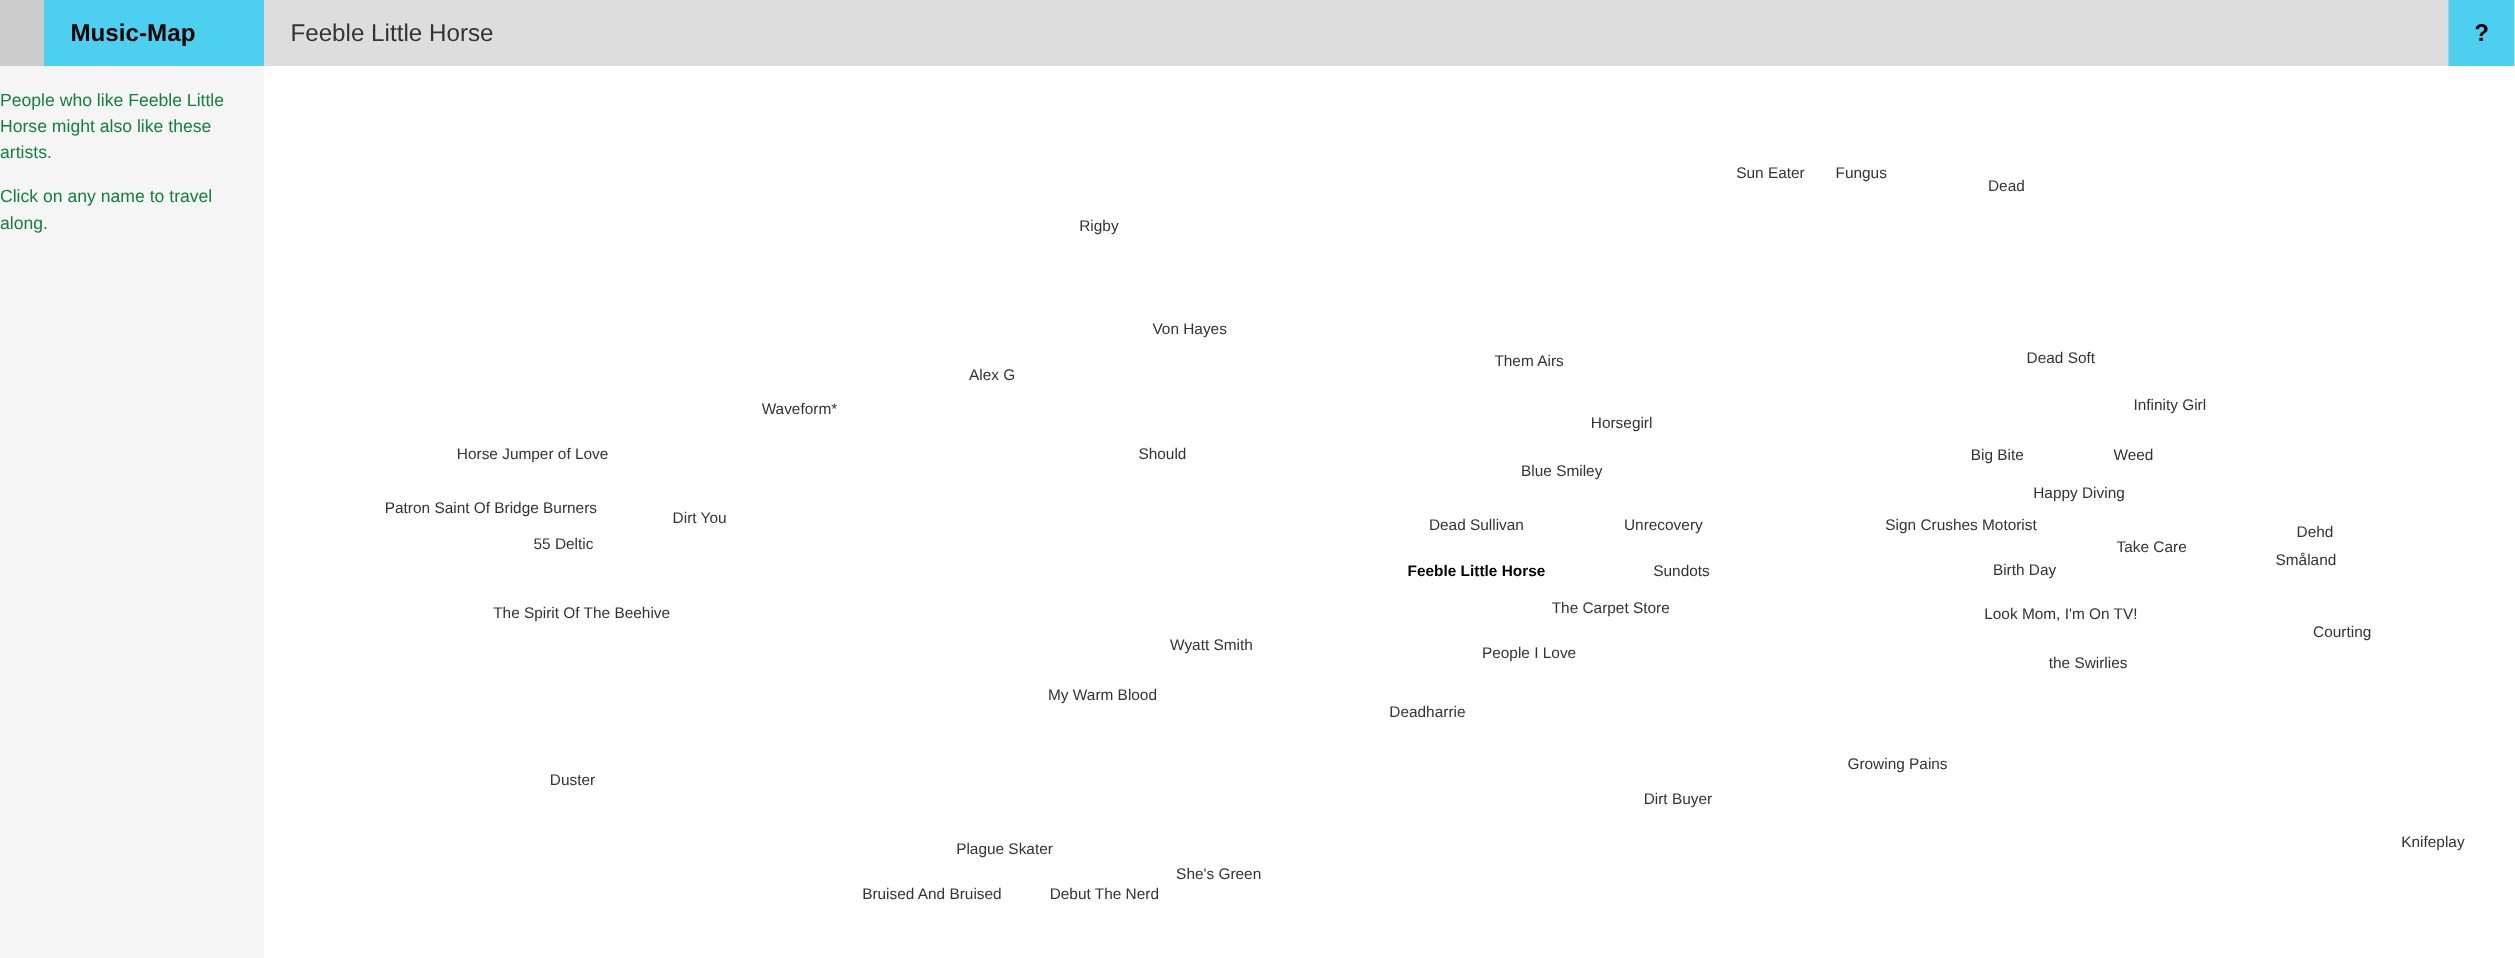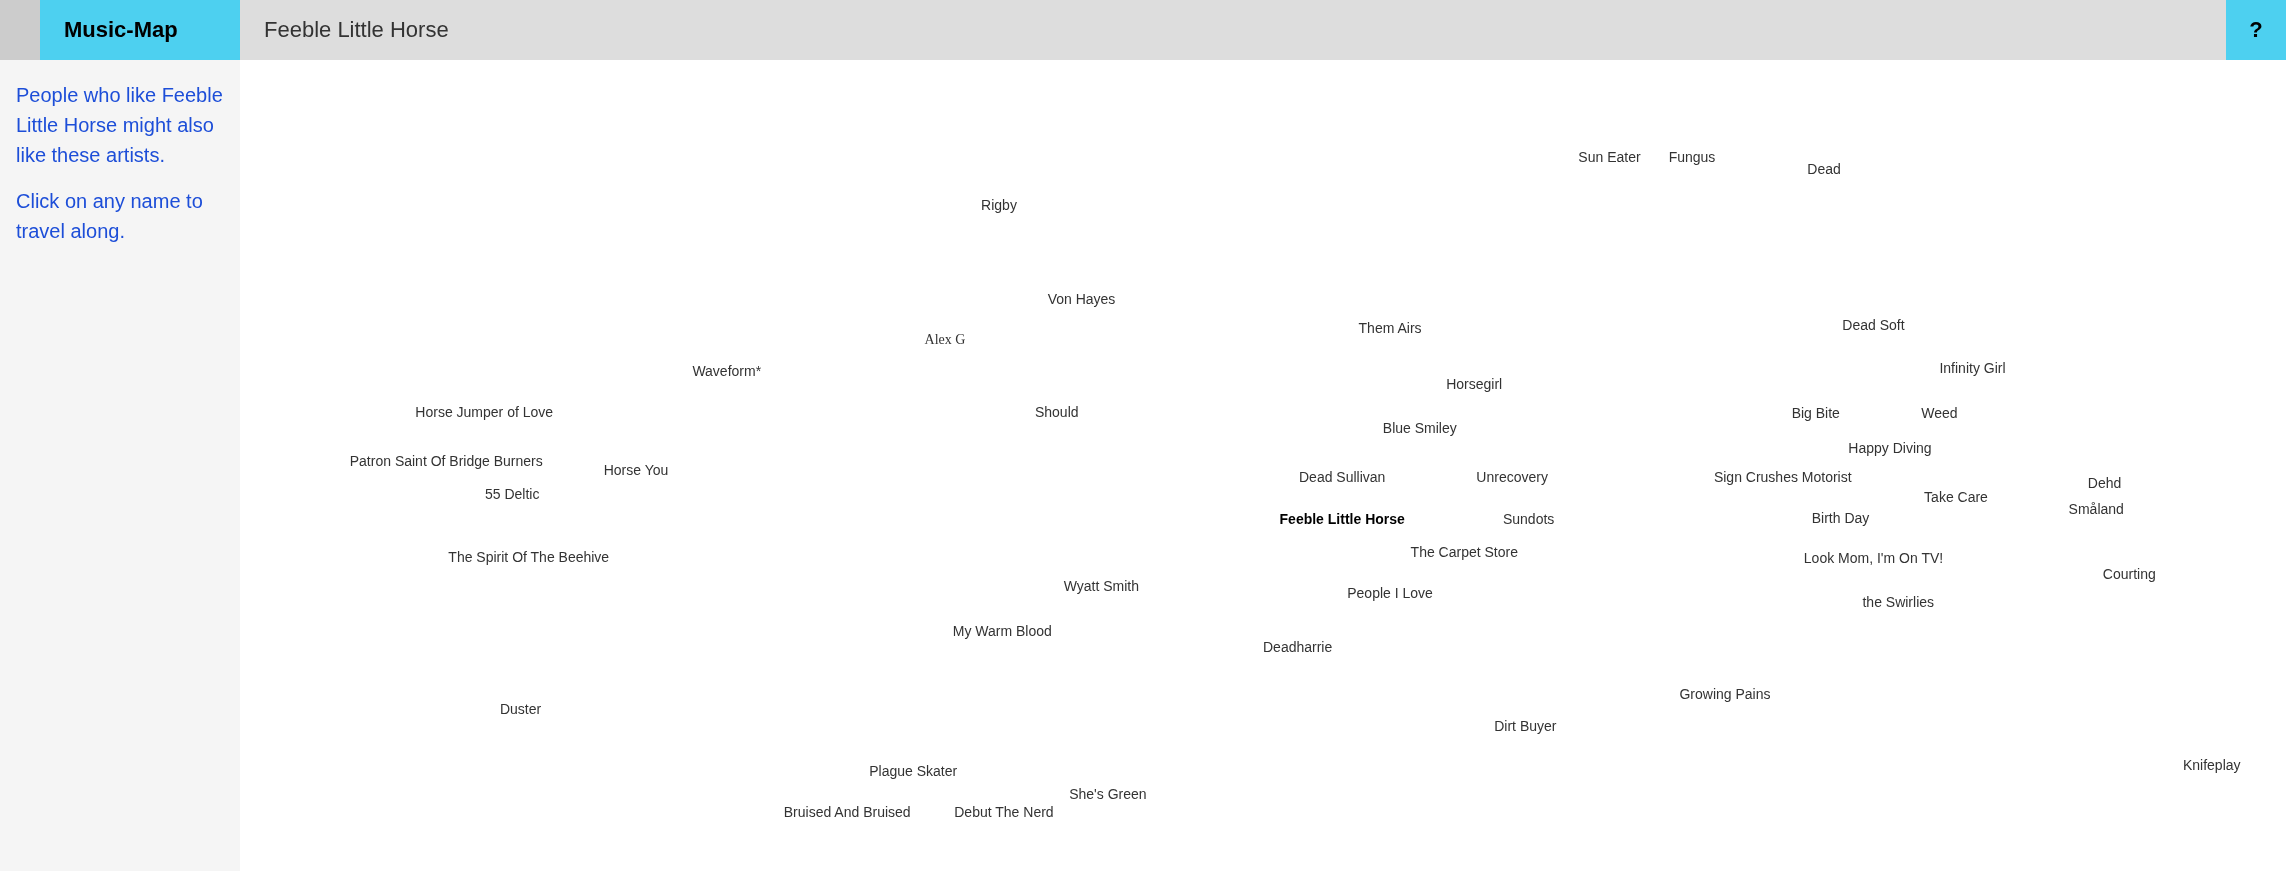--- a/index.html
+++ b/index.html
@@ -48,23 +48,23 @@
     }
 
     #main {
       display: flex;
       height: calc(871px - 60px);
     }
 
     #sidebar {
       width: 240px;
       background: #f5f5f5;
-      padding: 20px 16px;
-      font-size: 20px;
-      color: #1d4ed8;
+      padding: 20px 0;
+      font-size: 16px;
+      color: #15803d;
       line-height: 1.5;
       flex-shrink: 0;
     }
 
     #sidebar p { margin-bottom: 16px; }
 
     #map-area {
       flex: 1;
       position: relative;
       background: #fff;
@@ -95,26 +95,26 @@
 </div>
 
 <div id="main">
   <div id="sidebar">
     <p>People who like Feeble Little Horse might also like these artists.</p>
     <p>Click on any name to travel along.</p>
   </div>
   <div id="map-area">
   <div class="artist-label" style="left: 759px; top: 144.821px;">Rigby</div>
       <div class="artist-label" style="left: 841.5px; top: 238.955px;">Von Hayes</div>
-      <div class="artist-label" style="left: 705px; top: 279.505px; font-family: Liberation Serif, serif;">Alex G</div>
+      <div class="artist-label" style="left: 662px; top: 279.505px;">Alex G</div>
       <div class="artist-label" style="left: 486.75px; top: 311.366px;">Waveform*</div>
       <div class="artist-label" style="left: 244.2px; top: 351.916px;">Horse Jumper of Love</div>
       <div class="artist-label" style="left: 816.75px; top: 351.916px;">Should</div>
       <div class="artist-label" style="left: 206.25px; top: 401.155px;">Patron Saint Of Bridge Burners</div>
-      <div class="artist-label" style="left: 396px; top: 409.845px;">Horse You</div>
+      <div class="artist-label" style="left: 396px; top: 409.845px;">Dirt You</div>
       <div class="artist-label" style="left: 272.25px; top: 434.464px;">55 Deltic</div>
       <div class="artist-label" style="left: 288.75px; top: 496.738px;">The Spirit Of The Beehive</div>
       <div class="artist-label" style="left: 861.3px; top: 525.702px;">Wyatt Smith</div>
       <div class="artist-label" style="left: 762.3px; top: 570.596px;">My Warm Blood</div>
       <div class="artist-label" style="left: 280.5px; top: 649px; text-align: right;">Duster</div>
       <div class="artist-label" style="left: 673.2px; top: 711.073px;">Plague Skater</div>
       <div class="artist-label" style="left: 867.9px; top: 734.245px;">She's Green</div>
       <div class="artist-label" style="left: 607.2px; top: 751.623px;">Bruised And Bruised</div>
       <div class="artist-label" style="left: 763.95px; top: 751.623px;">Debut The Nerd</div>
       <div class="artist-label" style="left: 1150.05px; top: 267.92px;">Them Airs</div>

